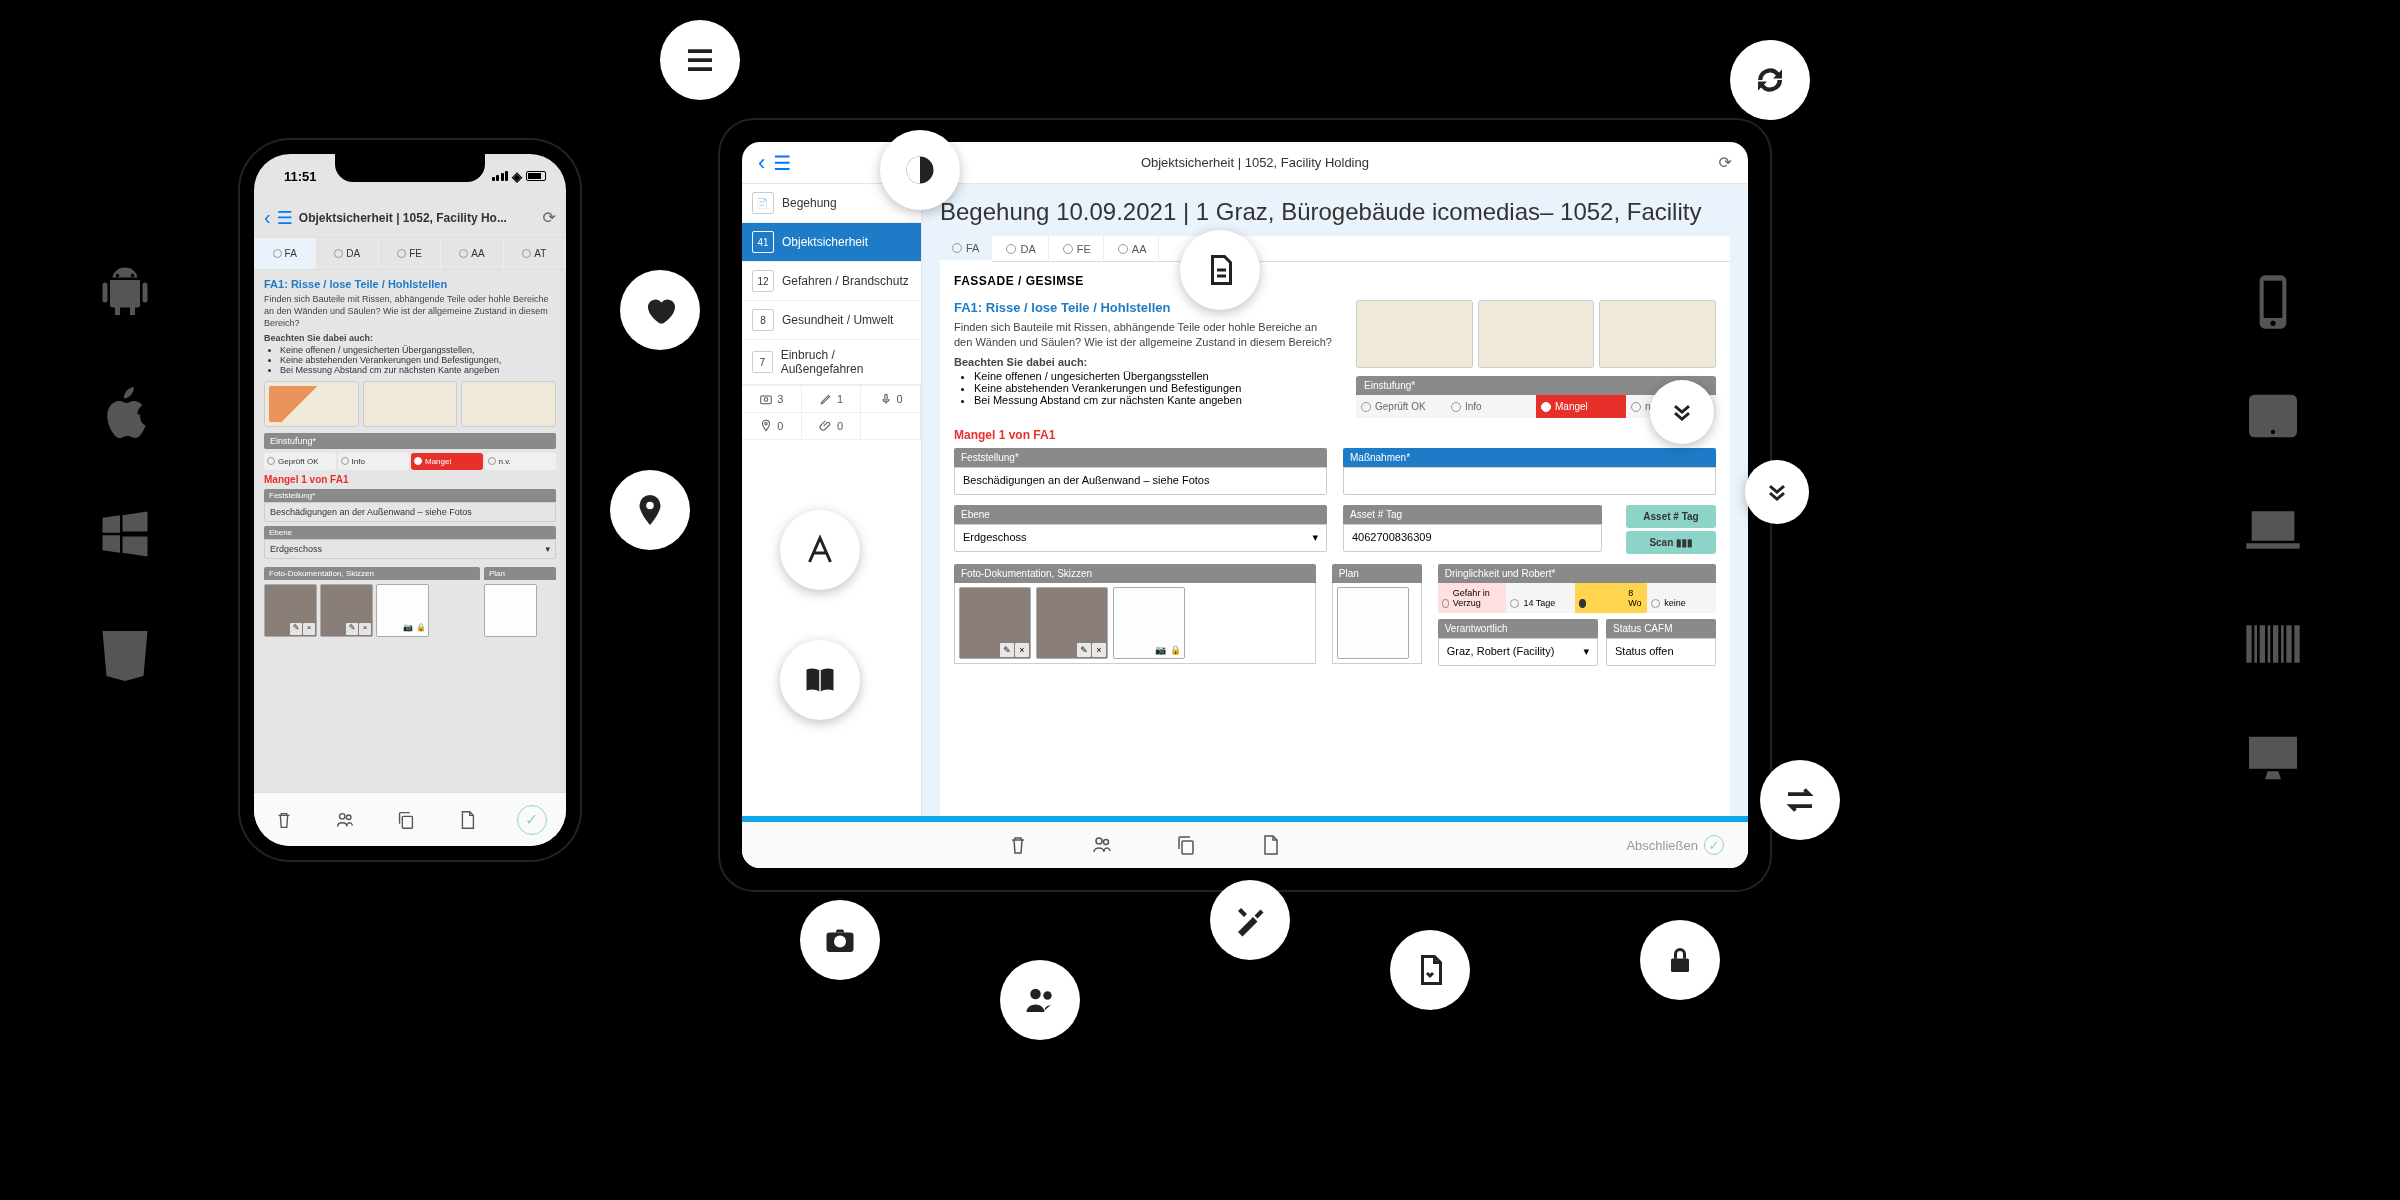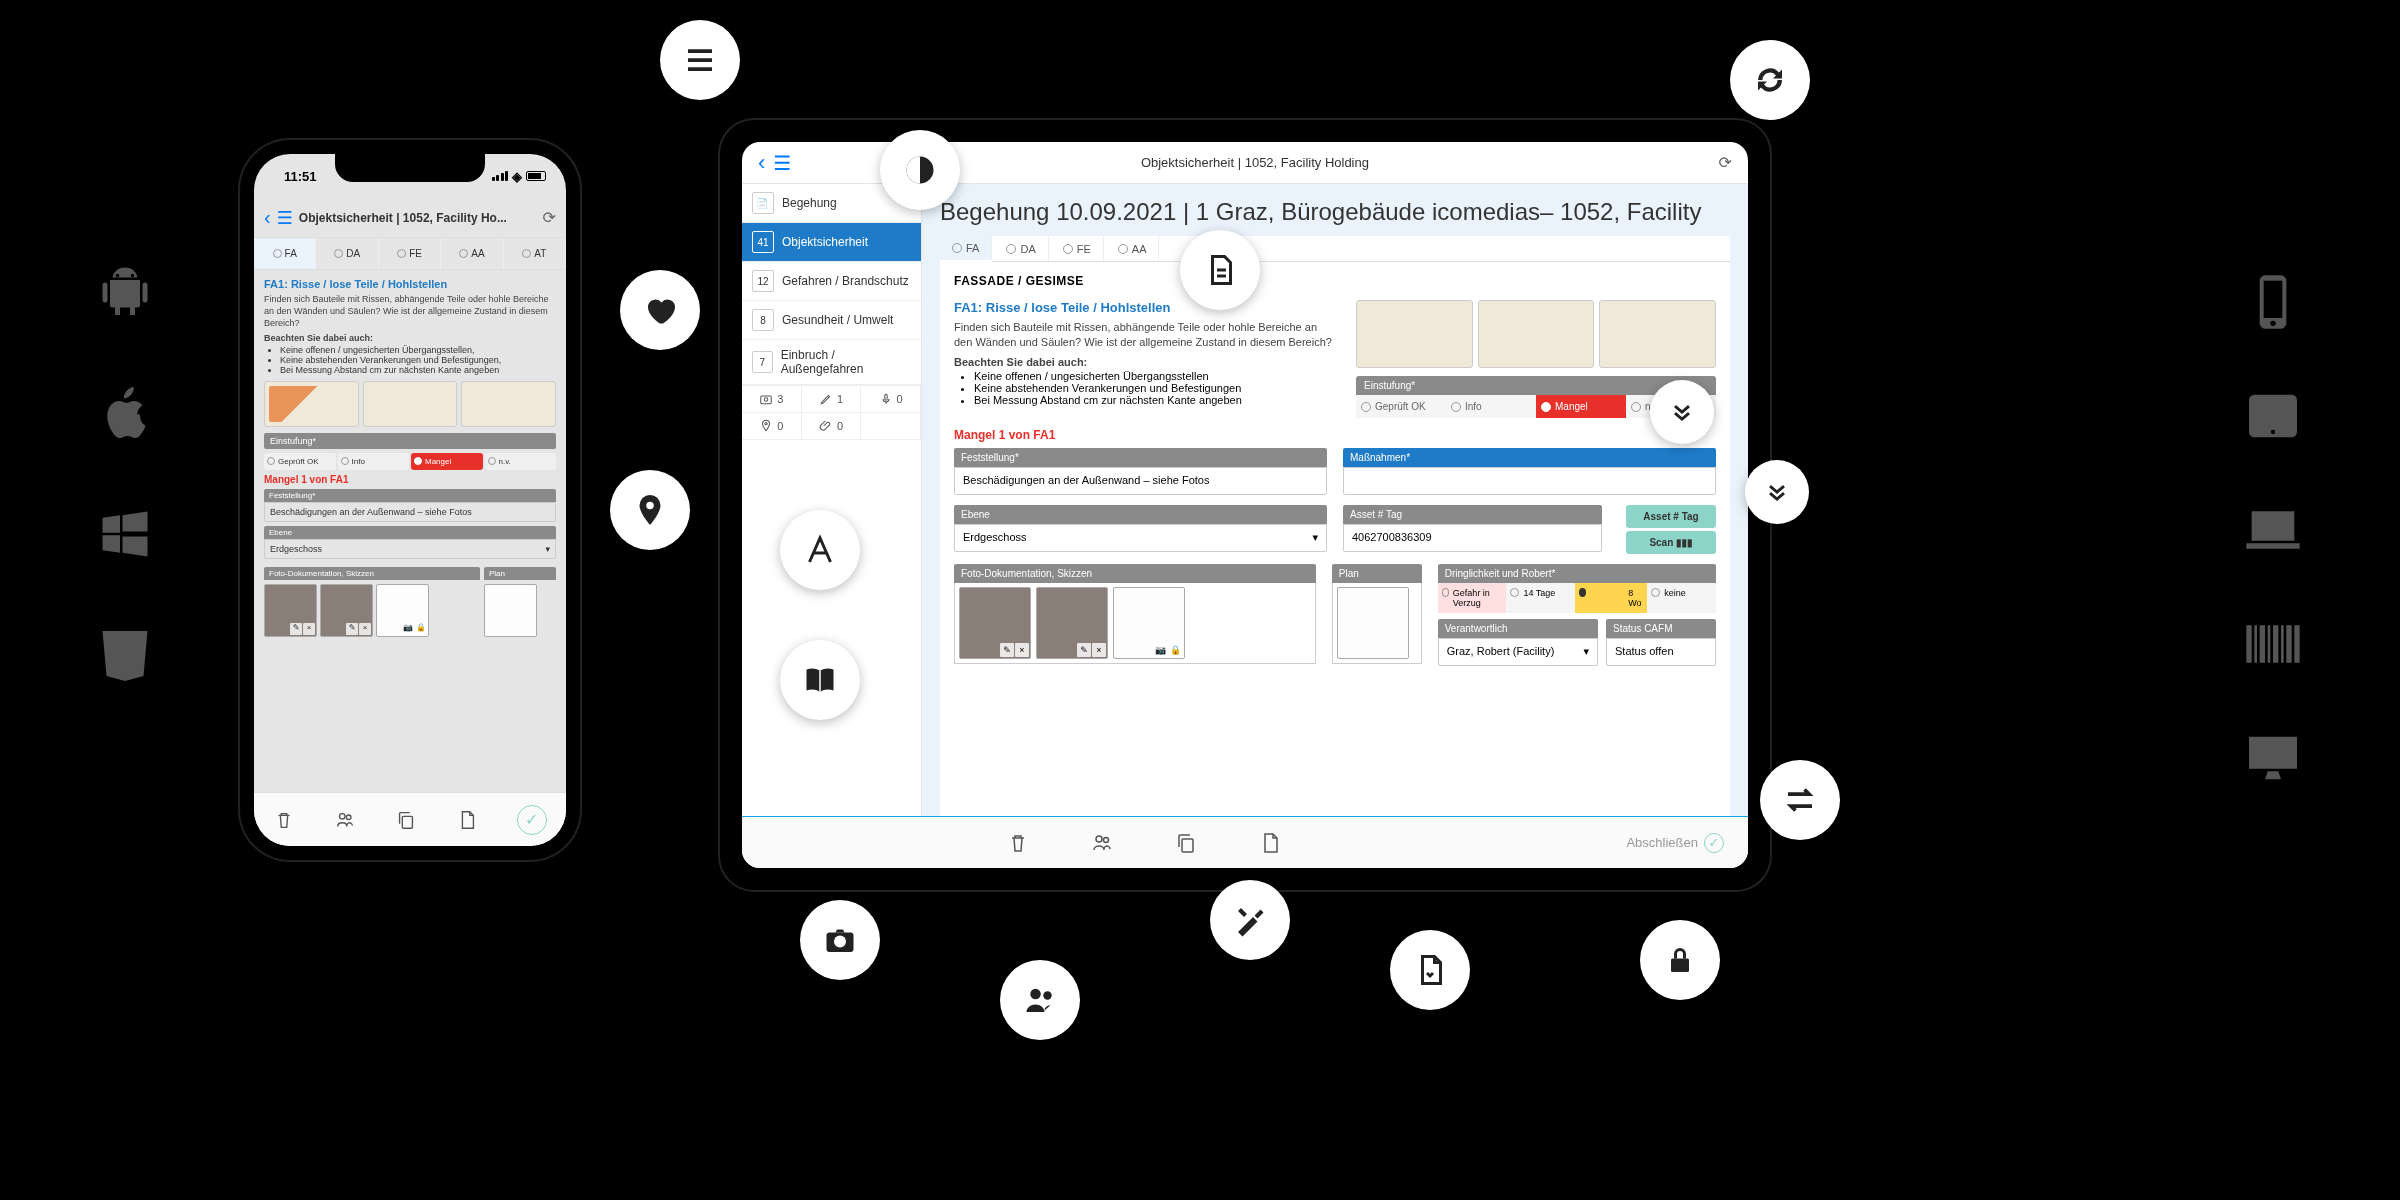--- a/index.html
+++ b/index.html
@@ -110,33 +110,33 @@
 .t-mangel { color:#e8302a; font-weight:700; font-size:12px; margin:10px 0 6px; }
 .form-row { display:flex; gap:16px; margin-bottom:10px; }
 .form-row .fcol { flex:1; }
 .fhdr { background:#8a8a8a; color:#fff; font-size:10px; padding:4px 7px; border-radius:2px 2px 0 0; }
 .fhdr.blue { background:#1e7bc8; }
 .fbox { border:1px solid #ccc; padding:6px 8px; font-size:11px; min-height:28px; border-radius:0 0 2px 2px; }
 .asset-row { display:flex; gap:24px; }
 .scanbtn { background:#8dd4c8; padding:6px 10px; border-radius:3px; font-size:10px; font-weight:600; color:#333; text-align:center; }
 
 .urgency-opts { display:flex; }
-.urgency-opts .opt { flex:1; display:flex; align-items:flex-start; gap:4px; font-size:9px; padding:5px 4px; background:#f5f5f5; }
+.urgency-opts .opt { flex:1; display:flex; align-items:flex-end; gap:4px; font-size:9px; padding:5px 4px; background:#f5f5f5; }
 .urgency-opts .opt.danger { background:#ffdfdf; }
 .urgency-opts .opt.sel { background:#ffd54f;gap:42px; }
 .urgency-opts .opt .circ { width:9px; height:9px; border:1.5px solid #999; border-radius:50%; }
 .urgency-opts .opt.sel .circ { background:#333; border-color:#333; }
 
 .t-photos { display:flex; gap:5px; }
 .t-photo { width:72px; height:72px; background:#897f78; border:1px solid #aaa; border-radius:2px; position:relative; }
 .t-photo.plan { background:#fdfdfd; }
 .t-photo .mini { position:absolute; bottom:1px; right:1px; display:flex; gap:1px; }
 .t-photo .mini span { width:14px; height:14px; background:rgba(255,255,255,.82); border-radius:1px; font-size:9px; text-align:center; line-height:14px; }
 
-.tablet-bottombar { height:52px; border-top:1px solid #0ea5e9; display:flex; align-items:center; padding:0 24px; gap:60px; background:#fafafa; }
+.tablet-bottombar { height:52px; border-top:6px solid #0ea5e9; display:flex; align-items:center; padding:0 24px; gap:60px; background:#fafafa; }
 .tablet-bottombar svg { width:24px; height:24px; fill:none; stroke:#555; stroke-width:1.5; }
 .tablet-bottombar .spacer { flex:1; }
 .tablet-bottombar .close-btn { display:flex; align-items:center; gap:6px; color:#999; font-size:13px; }
 .tablet-bottombar .close-btn .chk { width:20px; height:20px; border:1.5px solid #8dd4c8; border-radius:50%; display:flex; align-items:center; justify-content:center; color:#8dd4c8; font-size:13px; }
 
 
 .callout { position:absolute; width:80px; height:80px; background:#fff; border-radius:50%; display:flex; align-items:center; justify-content:center; box-shadow:0 3px 12px rgba(0,0,0,.25); }
 .callout svg { width:36px; height:36px; fill:#222; }
 .callout.sm { width:64px; height:64px; }
 .callout.sm svg { width:28px; height:28px; }

